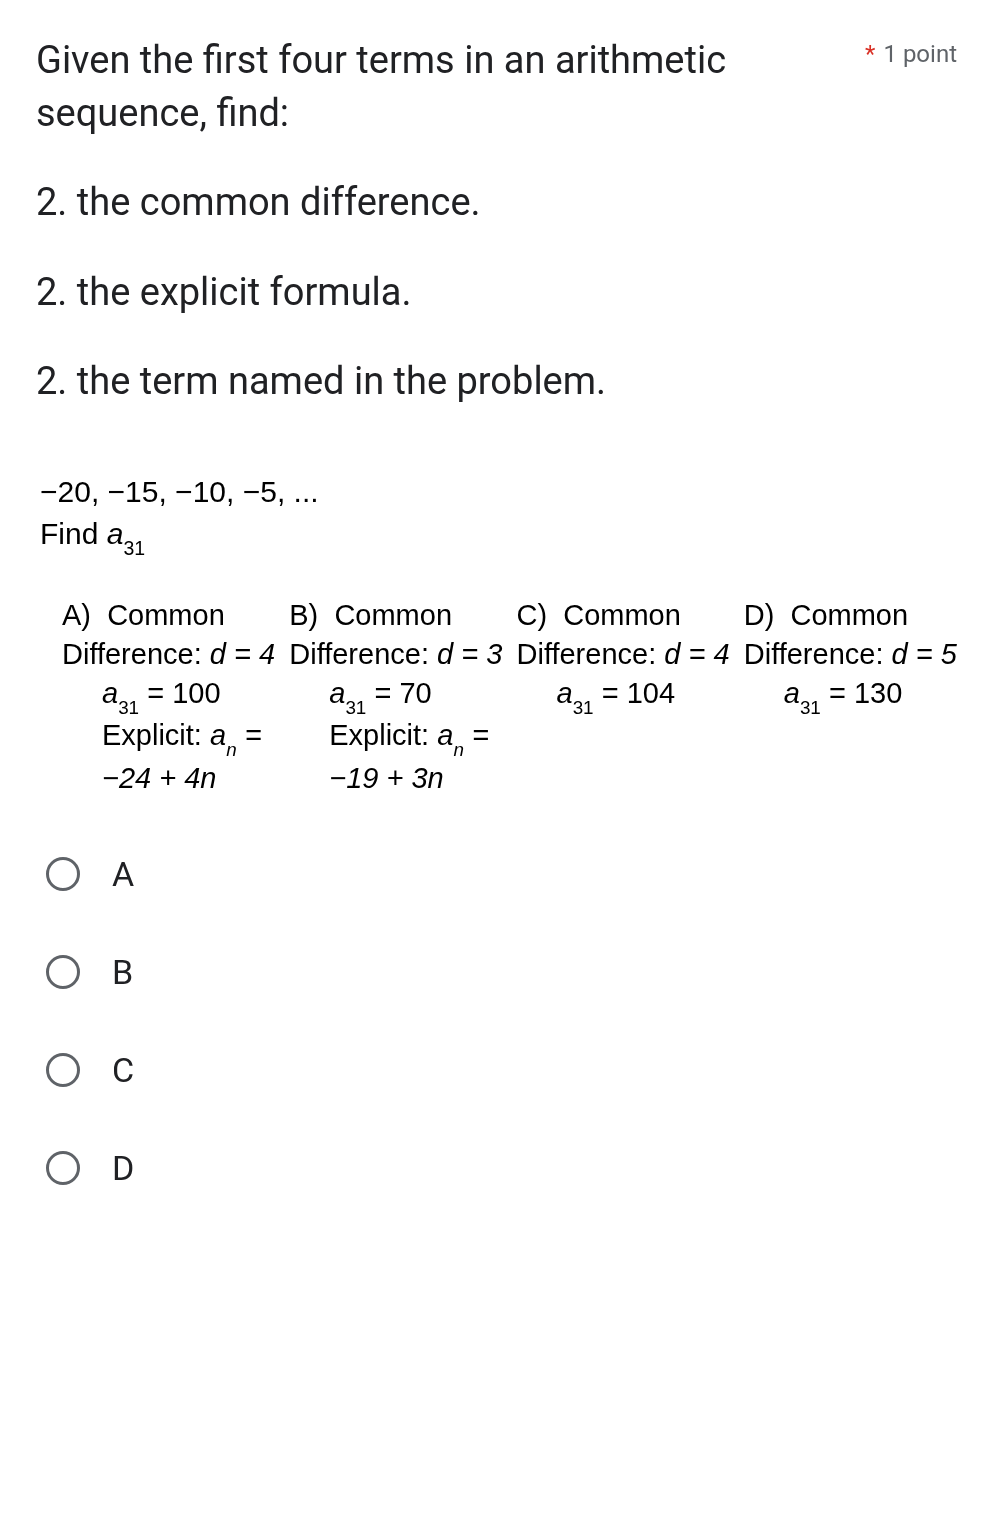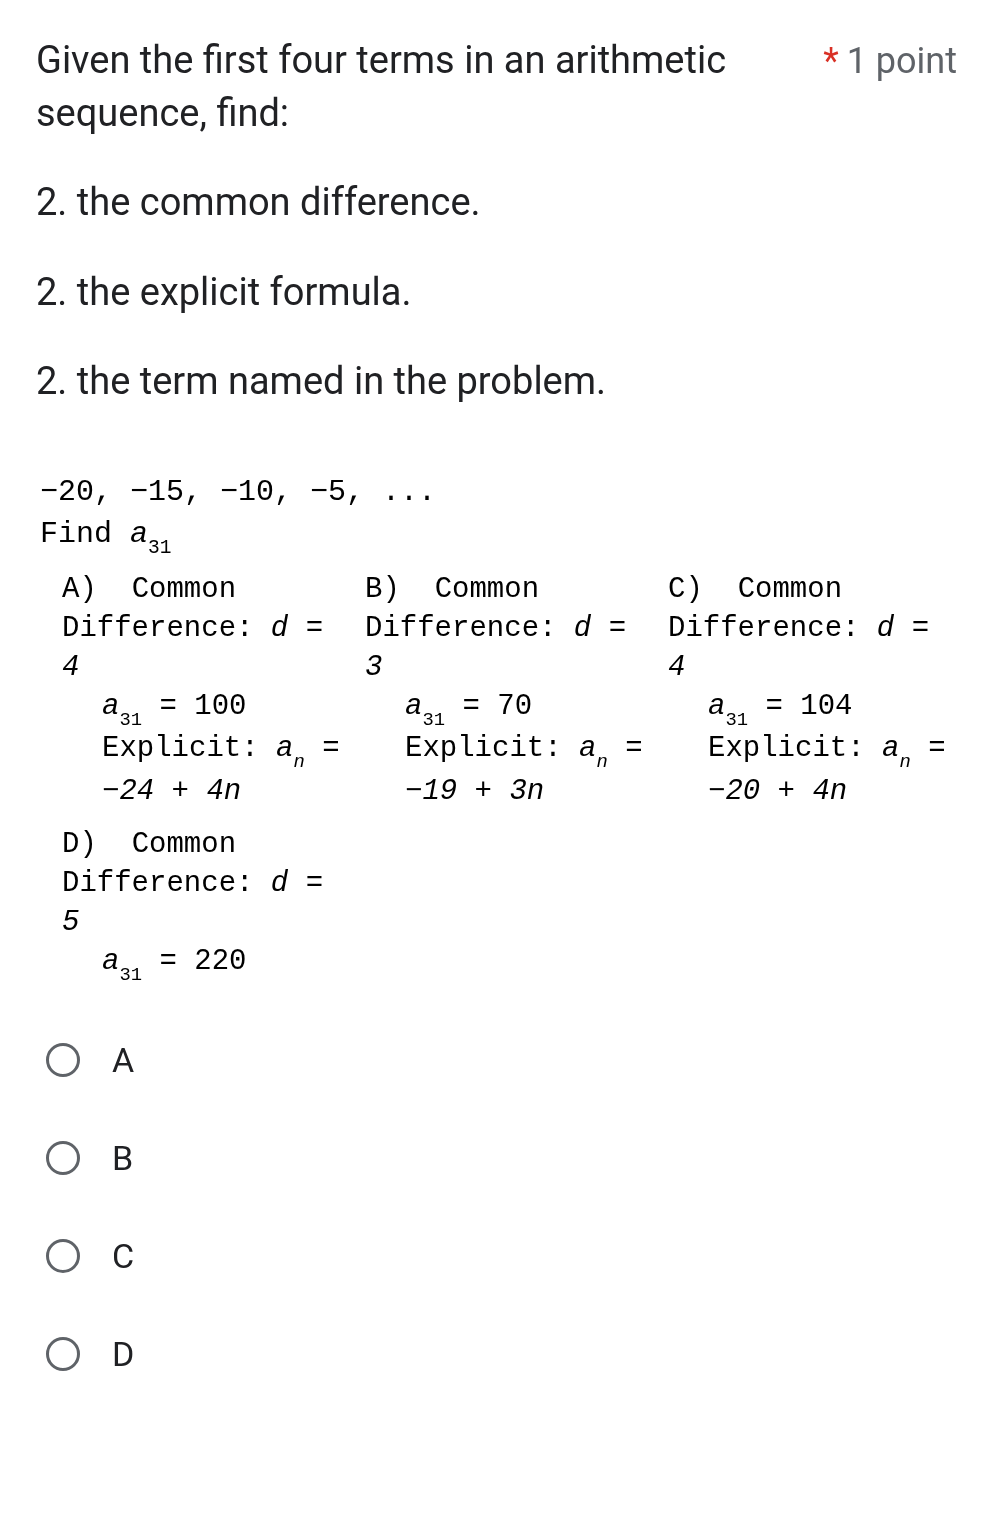--- a/index.html
+++ b/index.html
@@ -18,47 +18,47 @@
     margin-bottom: 12px;
   }
   .q-title {
     font-size: 38px;
     line-height: 1.4;
     color: #202124;
     flex: 1;
     padding-right: 30px;
   }
   .points {
-    font-size: 36px;
+    font-size: 24px;
     color: #5f6368;
     white-space: nowrap;
     padding-top: 6px;
   }
   .req { color: #d93025; margin-right: 8px; }
   .body-text {
     font-size: 38px;
     line-height: 1.4;
     margin: 36px 0;
   }
   .problem-box {
-    font-family: Liberation Mono, monospace;
+    font-family: Liberation Sans, sans-serif;
     font-size: 30px;
     line-height: 1.35;
     color: #000;
     margin-top: 64px;
     margin-left: 4px;
   }
   .seq { margin-bottom: 2px; }
   .sub { font-size: 0.65em; vertical-align: sub; position: relative; top: 4px; }
   .ansgrid {
     display: grid;
-    grid-template-columns: 1fr 1fr 1fr;
+    grid-template-columns: 1fr 1fr 1fr 1fr;
     column-gap: 20px;
     row-gap: 8px;
-    margin-top: 12px;
+    margin-top: 38px;
     margin-left: 22px;
     gap: 14px;
   }
   .ans { font-size: 29px; }
   .ans .line1 {}
   .ans .line2, .ans .line3 { padding-left: 40px; }
   .ital { font-style: italic; }
   .options { margin-top: 56px; }
   .radio-row {
     display: flex;
@@ -110,26 +110,25 @@
 
     <div class="ans">
       <div class="line1"><span>B)</span>&nbsp;&nbsp;<span>Common Difference: </span><span class="ital">d = 3</span></div>
       <div class="line2"><span class="ital">a</span><span class="sub">31</span><span> = 70</span></div>
       <div class="line3"><span>Explicit: </span><span class="ital">a</span><span class="sub ital">n</span><span class="ital"> = −19 + 3n</span></div>
     </div>
 
     <div class="ans">
       <div class="line1"><span>C)</span>&nbsp;&nbsp;<span>Common Difference: </span><span class="ital">d = 4</span></div>
       <div class="line2"><span class="ital">a</span><span class="sub">31</span><span> = 104</span></div>
-      <div class="line3"><span>Explicit: </span><span class="ital">a</span><span class="sub ital">n</span><span class="ital"> = −20 + 4n</span></div>
     </div>
 
     <div class="ans">
       <div class="line1"><span>D)</span>&nbsp;&nbsp;<span>Common Difference: </span><span class="ital">d = 5</span></div>
-      <div class="line2"><span class="ital">a</span><span class="sub">31</span><span> = 220</span></div>
+      <div class="line2"><span class="ital">a</span><span class="sub">31</span><span> = 130</span></div>
     </div>
 
   </div>
 </div>
 
 <div class="options">
   <div class="radio-row">
     <span class="radio-circle"></span>
     <span class="radio-label">A</span>
   </div>

